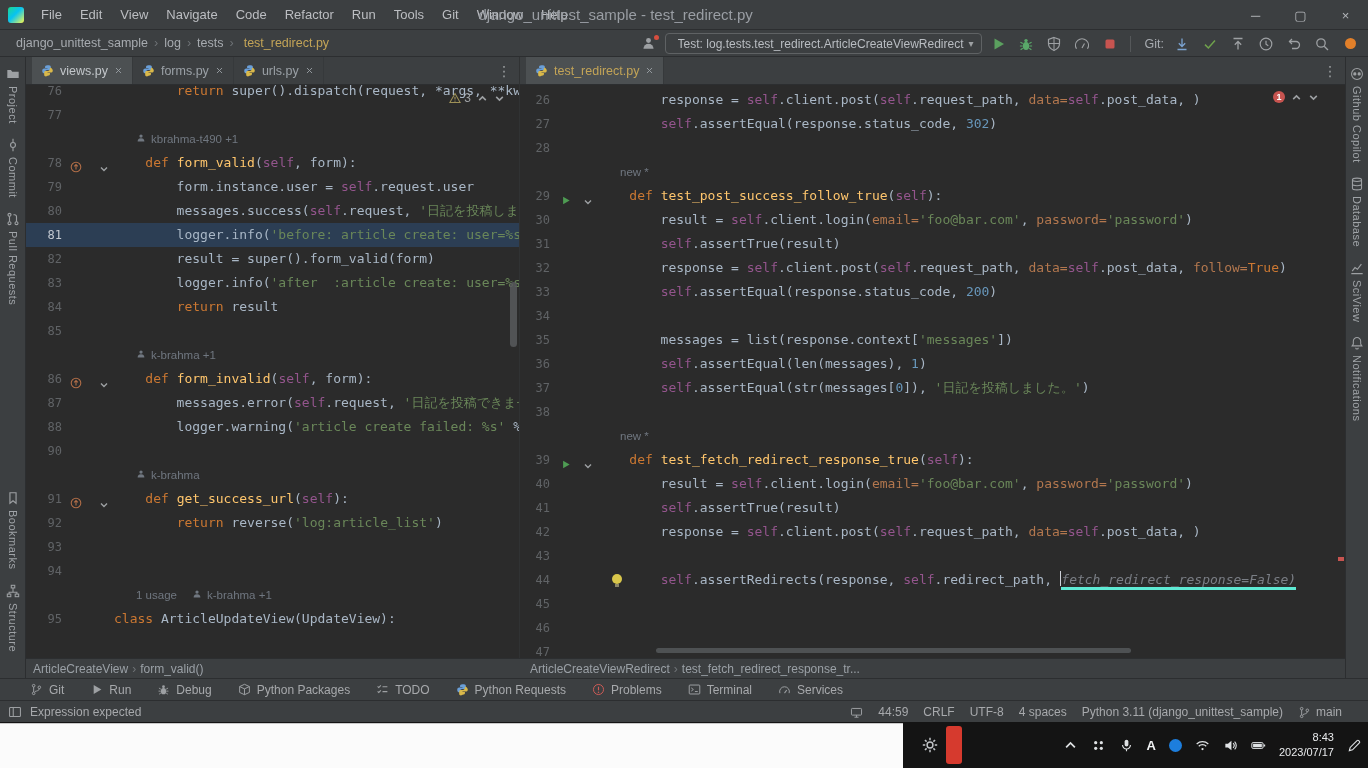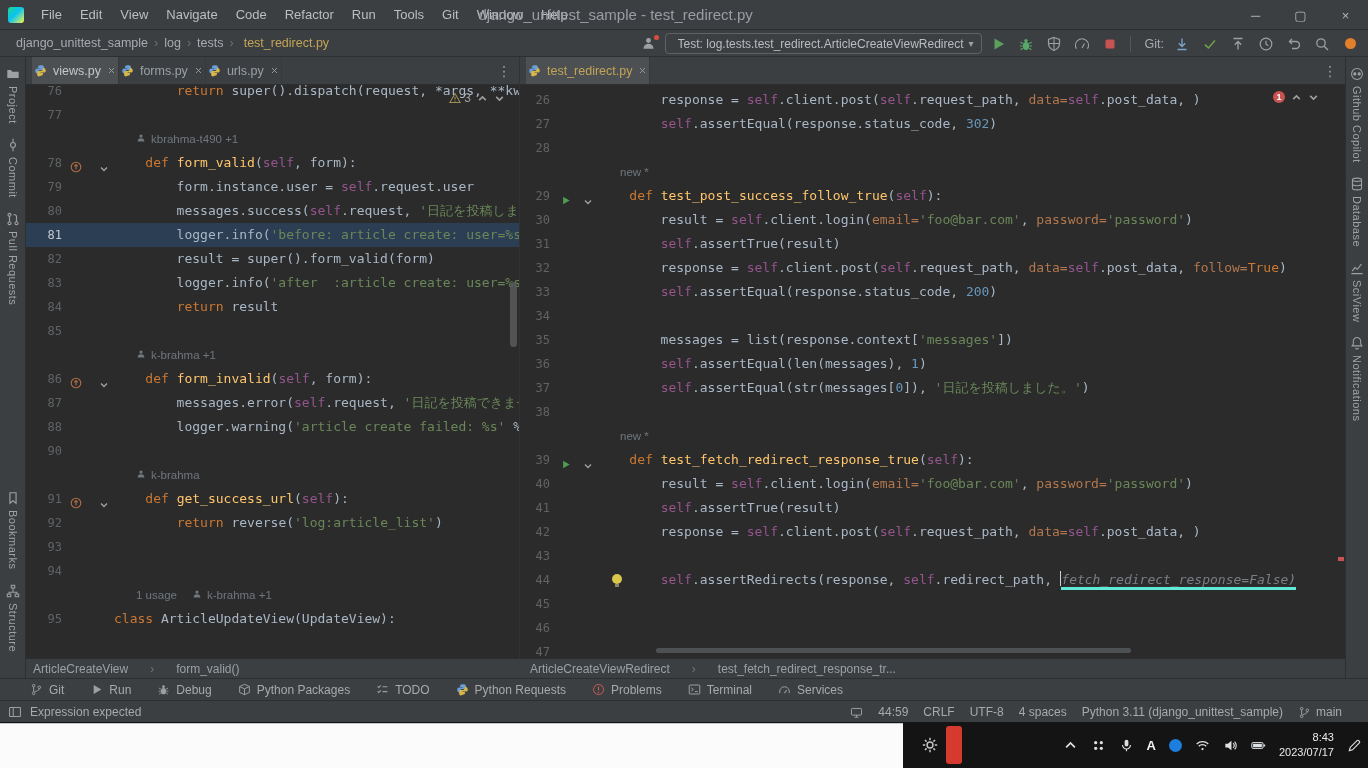--- a/index.html
+++ b/index.html
@@ -46,21 +46,21 @@
   .s-ic{color:#9da0a3}
   .s-ic svg{width:14px;height:14px}
   .s-label{writing-mode:vertical-rl;font-size:11px;color:#a0a4a8;letter-spacing:.5px;white-space:nowrap}
 
   
   .editors{position:absolute;left:26px;top:57px;width:1319px;height:601px}
   .pane{position:absolute;top:0;height:601px;background:#2b2b2b;overflow:hidden}
   .pane-left{left:0;width:493px}
   .pane-right{left:493px;width:826px;border-left:1px solid #303233}
   .tabbar{position:relative;height:28px;background:#3c3f41;border-bottom:1px solid #2c2e30;display:flex;align-items:stretch;padding-left:6px}
-  .tab{display:flex;align-items:center;gap:6px;padding:0 2px;font-size:12.5px;color:#9aa0a6;border-right:1px solid #36393b;cursor:default}
+  .tab{display:flex;align-items:center;gap:6px;padding:0 9px;font-size:12.5px;color:#9aa0a6;border-right:1px solid #36393b;cursor:default}
   .tab.active{background:#4c5052;color:#c2c6ca}
   .t-ic svg{width:13px;height:13px}
   .t-close{color:#9aa0a6;display:flex}
   .t-close svg{width:9px;height:9px}
   .kebab{position:absolute;right:8px;top:0;height:28px;display:flex;align-items:center;color:#9da0a3;font-size:14px}
   .editor{position:absolute;left:0;top:28px;right:0;bottom:0;background:#2b2b2b;overflow:hidden}
 
   .code-row{display:flex;height:24px;line-height:24px;font-family:"DejaVu Sans Mono",monospace;font-size:13px;color:#a9b7c6;position:relative;white-space:nowrap}
   .code-row.hl{background:#2c3e54}
   .code-row.hl .ln{color:#c3c9d1}
@@ -99,21 +99,21 @@
   .err-dot{width:12px;height:12px;border-radius:50%;background:#c75450;color:#fff;font-size:9px;display:flex;align-items:center;justify-content:center;font-weight:bold}
   .insp-chev{color:#9da0a3;display:flex}
   .insp-chev svg{width:11px;height:11px}
 
   .sb-v{position:absolute;right:2px;top:197px;width:7px;height:65px;background:#585b5d;border-radius:4px;opacity:.85}
   .sb-h{position:absolute;left:136px;bottom:5px;width:475px;height:5px;background:#55585a;border-radius:3px;opacity:.85}
   .stripe-mark-err{position:absolute;right:1px;top:472px;width:6px;height:4px;background:#c75450}
 
   
   .crumbbar{position:absolute;left:26px;top:658px;width:1319px;height:20px;background:#3c3f41;border-top:1px solid #2c2e30;font-size:12px;color:#9aa0a6}
-  .crumb-group{position:absolute;top:0;height:20px;display:flex;align-items:center;gap:22px;white-space:nowrap}
+  .crumb-group{position:absolute;top:0;height:20px;display:flex;align-items:center;gap:4px;white-space:nowrap}
   .crumb-group .sep{color:#6f7377}
   .crumb-left{left:7px}
   .crumb-right{left:504px}
 
   
   .toolbar-bottom{position:absolute;left:0;top:678px;width:100%;height:22px;background:#3c3f41;border-top:1px solid #2c2e30;display:flex;align-items:center;padding-left:30px;gap:26px}
   .bb-item{display:flex;align-items:center;gap:6px;font-size:12px;color:#a7a9ac;white-space:nowrap}
   .bb-item .icon{color:#9da0a3;display:flex}
   .bb-item .icon svg{width:13px;height:13px}
   .bb-item .icon.red{color:#cf5b56}

